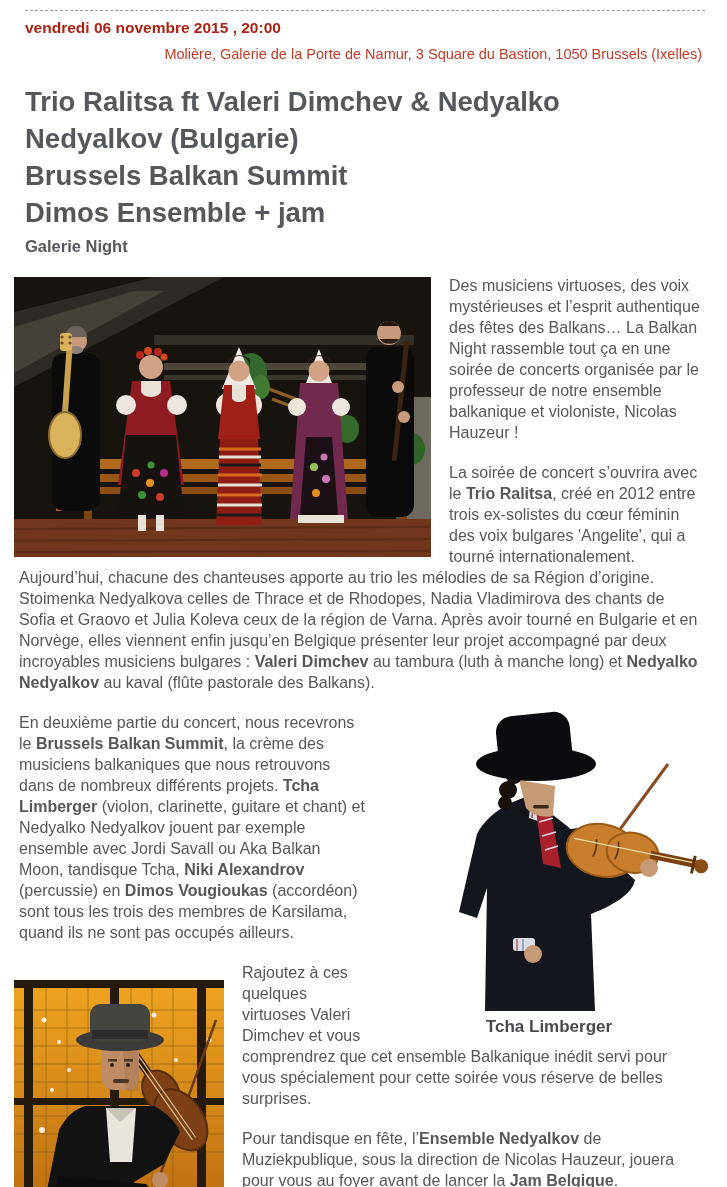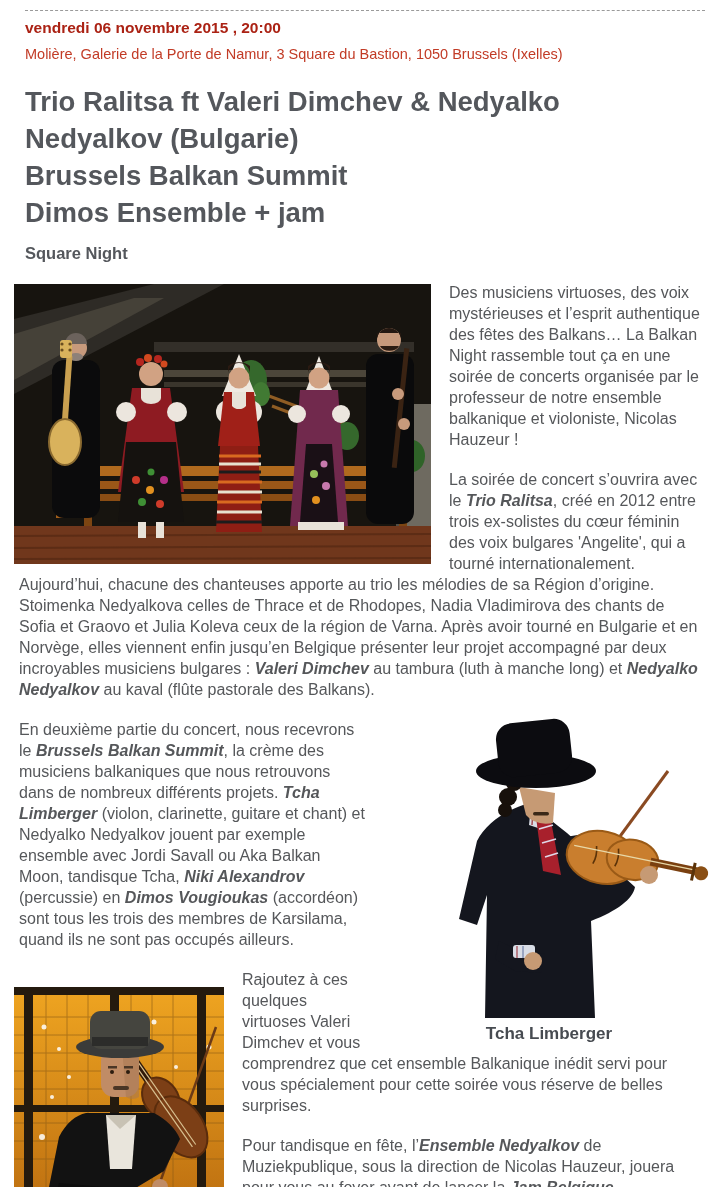--- a/index.html
+++ b/index.html
@@ -3,27 +3,27 @@
 <meta charset="utf-8">
 <style>
   html,body{margin:0;padding:0;}
   body{
     width:727px;height:1187px;overflow:hidden;background:#ffffff;
     font-family:"Liberation Sans","DejaVu Sans",sans-serif;
     color:#55575a;-webkit-font-smoothing:antialiased;
   }
   .dash{border-top:1px dashed #9a9a9a;margin:10px 22px 0 25px;}
   .date{margin:7px 25px 8px;font-size:15.5px;font-weight:bold;color:#ab2214;line-height:19px;}
-  .venue{margin:4px 25px 0;font-size:14.5px;color:#c23b26;line-height:18px;}
-  h1{margin:20px 25px 12px;font-size:27.5px;line-height:37px;font-weight:bold;color:#54575c;}
+  .venue{margin:4px 25px 0;font-size:14.5px;color:#c23b26;line-height:18px;text-align:right;}
+  h1{margin:20px 25px 5px;font-size:27.5px;line-height:37px;font-weight:bold;color:#54575c;}
   h1 .tl{display:block;}
   .subtitle{margin:5px 25px 0;font-size:16.5px;font-weight:bold;color:#54575c;line-height:21px;}
   .content{margin:18px 24px 0 19px;font-size:16px;line-height:21px;color:#55575a;}
   .content p{margin:0 0 19px;}
-  .content strong{font-weight:bold;font-style:italic;}
+  .content strong{font-weight:bold;}
   .photo-group{float:left;width:417px;height:280px;margin:2px 18px 8px -5px;display:block;}
   figure{margin:0;padding:0;}
   .fig svg{display:block;}
   .fig-tcha{float:right;width:336px;margin:-6px -14px 2px 16px;}
   .fig-nicolas{float:left;width:210px;margin:0 18px 0 -5px;padding-top:18px;}
   .cap{display:block;text-align:center;font-weight:bold;font-size:17px;color:#474b51;margin-top:5px;line-height:21px;}
 </style>
 </head>
 <body>
 
@@ -32,21 +32,21 @@
   <div class="dash"></div>
 
   <div class="date">vendredi 06 novembre 2015 , 20:00</div>
   <div class="venue">Molière, Galerie de la Porte de Namur, 3 Square du Bastion, 1050 Brussels (Ixelles)</div>
 
   <h1>
     <span class="tl">Trio Ralitsa ft Valeri Dimchev &amp; Nedyalko Nedyalkov (Bulgarie)</span>
     <span class="tl">Brussels Balkan Summit</span>
     <span class="tl">Dimos Ensemble + jam</span>
   </h1>
-  <div class="subtitle">Square Night</div>
+  <div class="subtitle">Galerie Night</div>
 
   <div class="content">
 
     <svg class="photo-group" viewBox="0 0 417 280" preserveAspectRatio="none" aria-hidden="true">
       <rect width="417" height="280" fill="#17140f"></rect>
       <polygon points="0,35 140,0 210,0 0,110" fill="#2e2b26"></polygon>
       <polygon points="0,50 120,14 150,14 0,96" fill="#454138"></polygon>
       <rect x="140" y="58" width="260" height="10" fill="#332f29"></rect>
       <rect x="150" y="86" width="240" height="7" fill="#4c463a"></rect>
       <rect x="150" y="98" width="240" height="5" fill="#3a352c"></rect>

